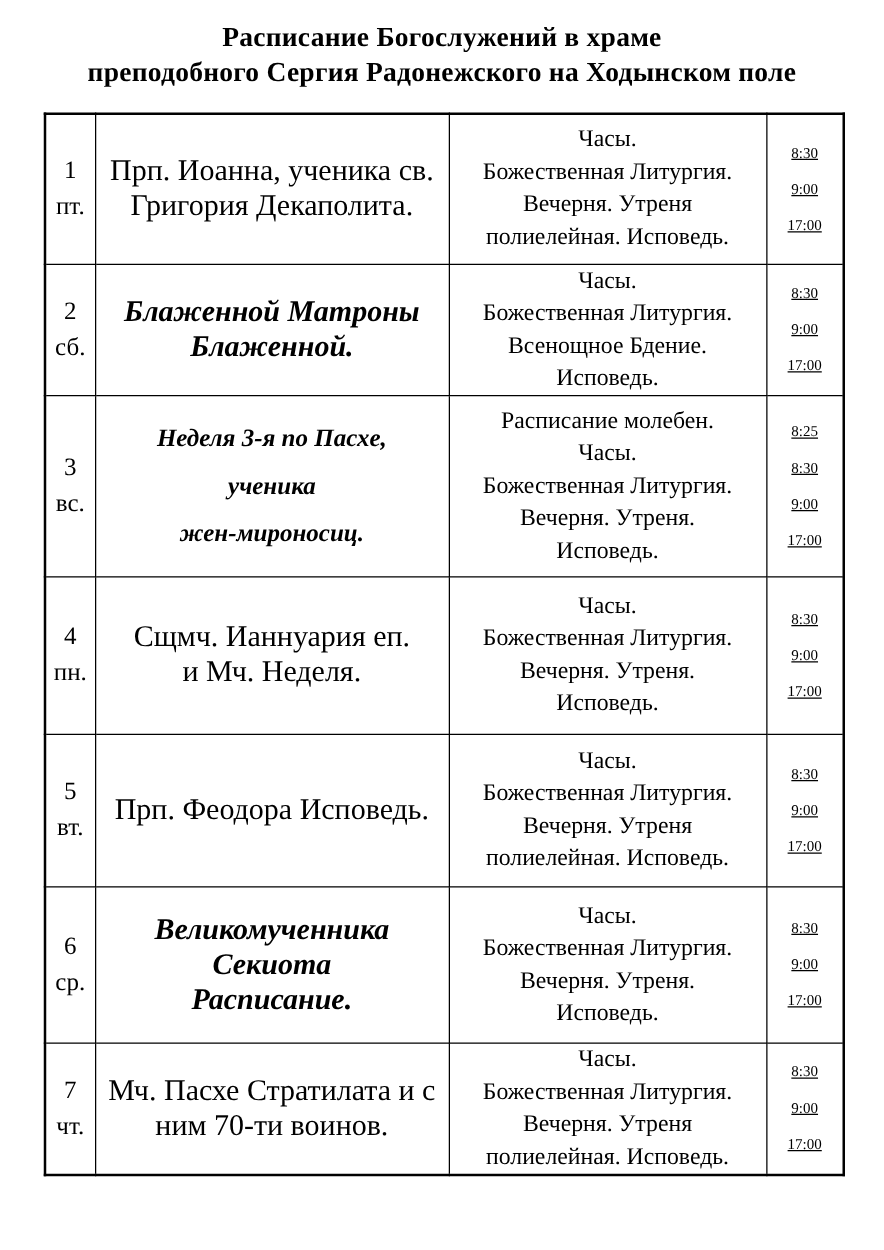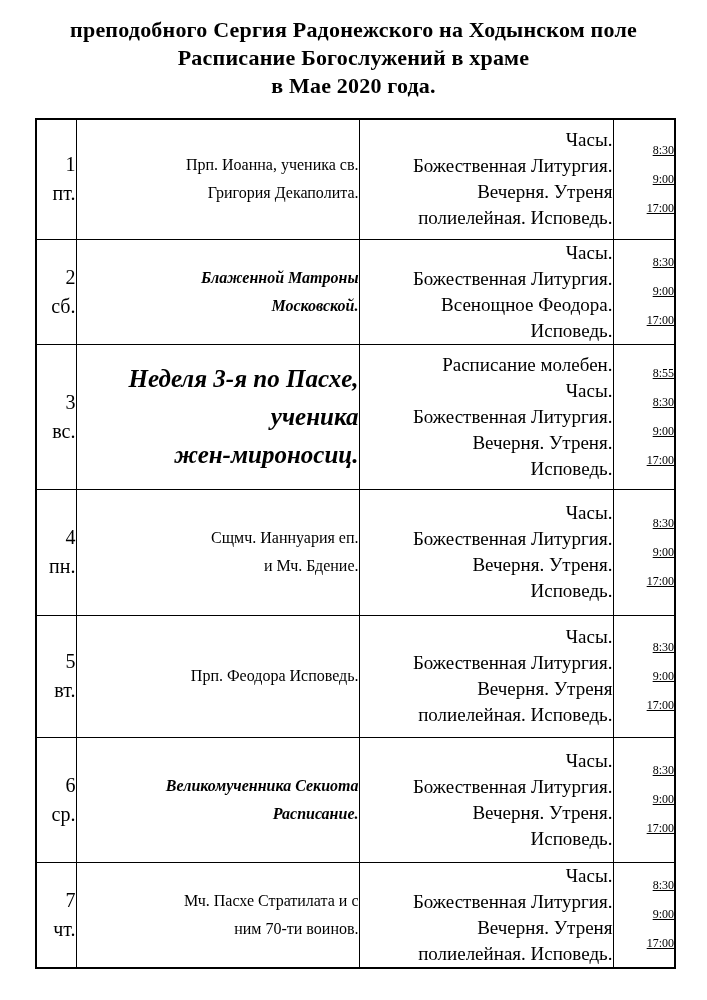--- a/index.html
+++ b/index.html
@@ -21,40 +21,39 @@
   }
   .schedule-table {
     border-collapse: collapse;
     table-layout: fixed;
     margin: 18px 0 0 35px;
     width: 641px;
     border: 2px solid #000000;
   }
   .schedule-table td {
     border: 1px solid #000000;
-    text-align: right;
+    text-align: center;
     vertical-align: middle;
     padding: 0;
     overflow: hidden;
     margin-top: 48px;
   }
   .day-cell      { font-size: 20px; line-height: 29px; }
-  .feast-cell    { font-size: 16px; line-height: 28px; }
+  .feast-cell    { font-size: 24px; line-height: 28px; }
   .feast-cell.bold  { font-weight: bold; font-style: italic; }
-  .feast-cell.large { font-size: 25px; line-height: 38px; }
+  .feast-cell.large { font-size: 20px; line-height: 38px; }
   .services-cell { font-size: 19px; line-height: 26px; }
   .times-cell    { font-size: 12px; line-height: 29px; text-decoration: underline; }
 </style>
 </head>
 <body>
 
 <div class="title">
+    <div class="line">Расписание Богослужений в храме</div>
     <div class="line">преподобного Сергия Радонежского на Ходынском поле</div>
-    <div class="line">Расписание Богослужений в храме</div>
-    <div class="line">в Мае 2020 года.</div>
   </div>
 
 <table class="schedule-table">
   <colgroup>
     <col style="width:40px">
     <col style="width:283px">
     <col style="width:254px">
     <col style="width:62px">
   </colgroup>
   <tbody>
@@ -79,26 +78,26 @@
           <div class="line">17:00</div>
         </td>
     </tr>
     <tr style="height:104px">
       <td class="day-cell">
         <div>2</div>
         <div>сб.</div>
       </td>
       <td class="feast-cell bold">
           <div class="line">Блаженной Матроны</div>
-          <div class="line">Московской.</div>
-        </td>
-      <td class="services-cell">
-          <div class="line">Часы.</div>
-          <div class="line">Божественная Литургия.</div>
-          <div class="line">Всенощное Феодора.</div>
+          <div class="line">Блаженной.</div>
+        </td>
+      <td class="services-cell">
+          <div class="line">Часы.</div>
+          <div class="line">Божественная Литургия.</div>
+          <div class="line">Всенощное Бдение.</div>
           <div class="line">Исповедь.</div>
         </td>
       <td class="times-cell">
           <div class="line">8:30</div>
           <div class="line">9:00</div>
           <div class="line">17:00</div>
         </td>
     </tr>
     <tr style="height:145px">
       <td class="day-cell">
@@ -111,34 +110,34 @@
           <div class="line">жен-мироносиц.</div>
         </td>
       <td class="services-cell">
           <div class="line">Расписание молебен.</div>
           <div class="line">Часы.</div>
           <div class="line">Божественная Литургия.</div>
           <div class="line">Вечерня. Утреня.</div>
           <div class="line">Исповедь.</div>
         </td>
       <td class="times-cell">
-          <div class="line">8:55</div>
+          <div class="line">8:25</div>
           <div class="line">8:30</div>
           <div class="line">9:00</div>
           <div class="line">17:00</div>
         </td>
     </tr>
     <tr style="height:126px">
       <td class="day-cell">
         <div>4</div>
         <div>пн.</div>
       </td>
       <td class="feast-cell">
           <div class="line">Сщмч. Ианнуария еп.</div>
-          <div class="line">и Мч. Бдение.</div>
+          <div class="line">и Мч. Неделя.</div>
         </td>
       <td class="services-cell">
           <div class="line">Часы.</div>
           <div class="line">Божественная Литургия.</div>
           <div class="line">Вечерня. Утреня.</div>
           <div class="line">Исповедь.</div>
         </td>
       <td class="times-cell">
           <div class="line">8:30</div>
           <div class="line">9:00</div>

